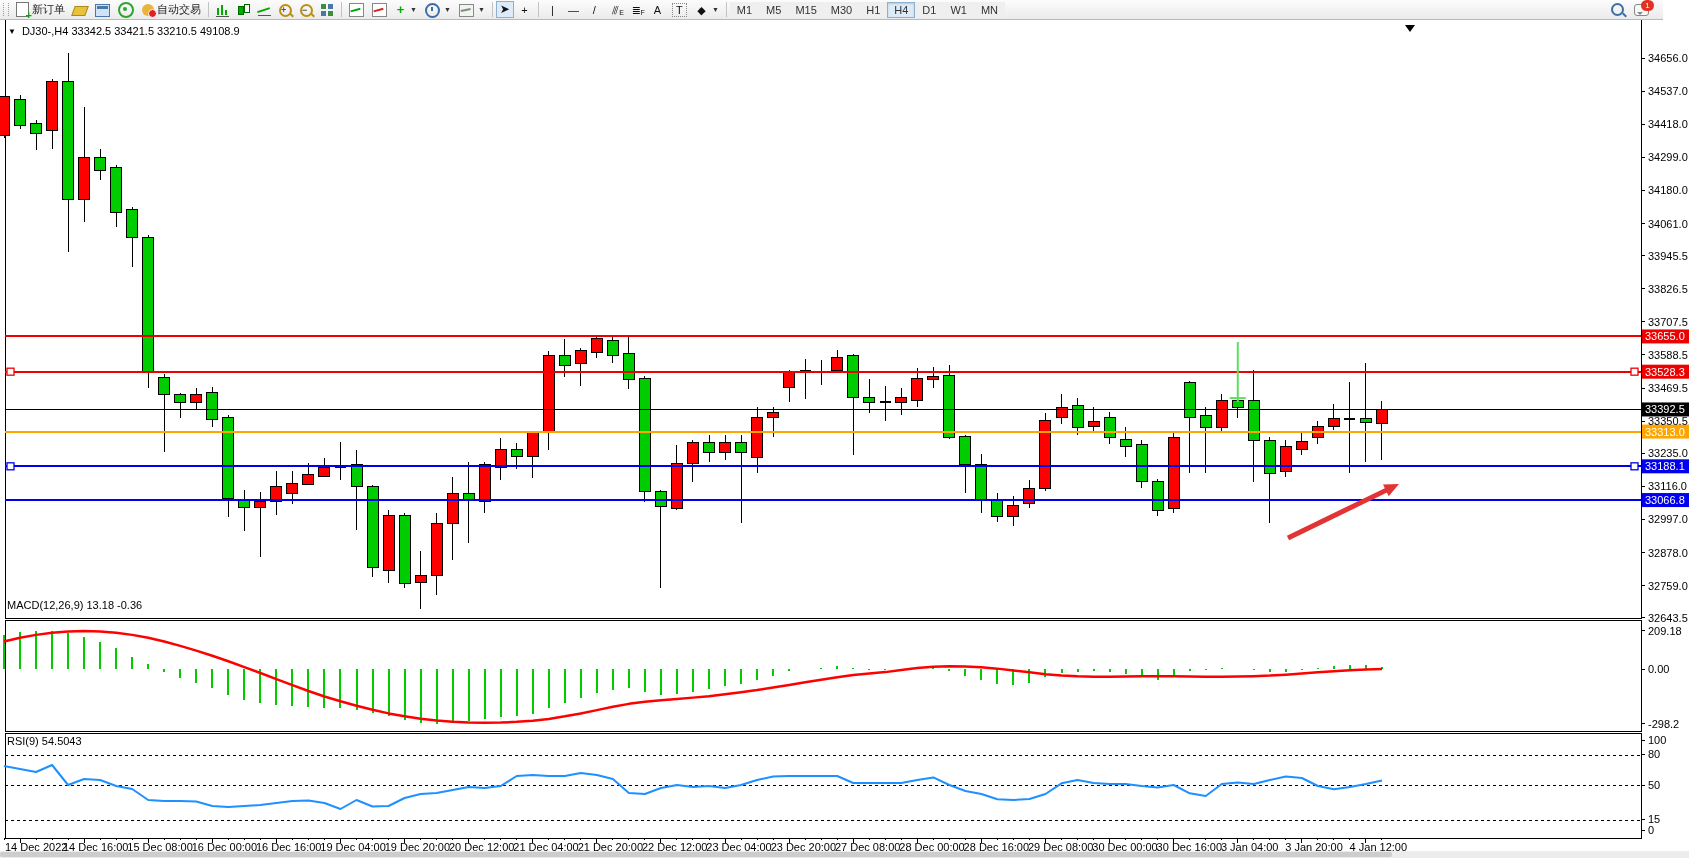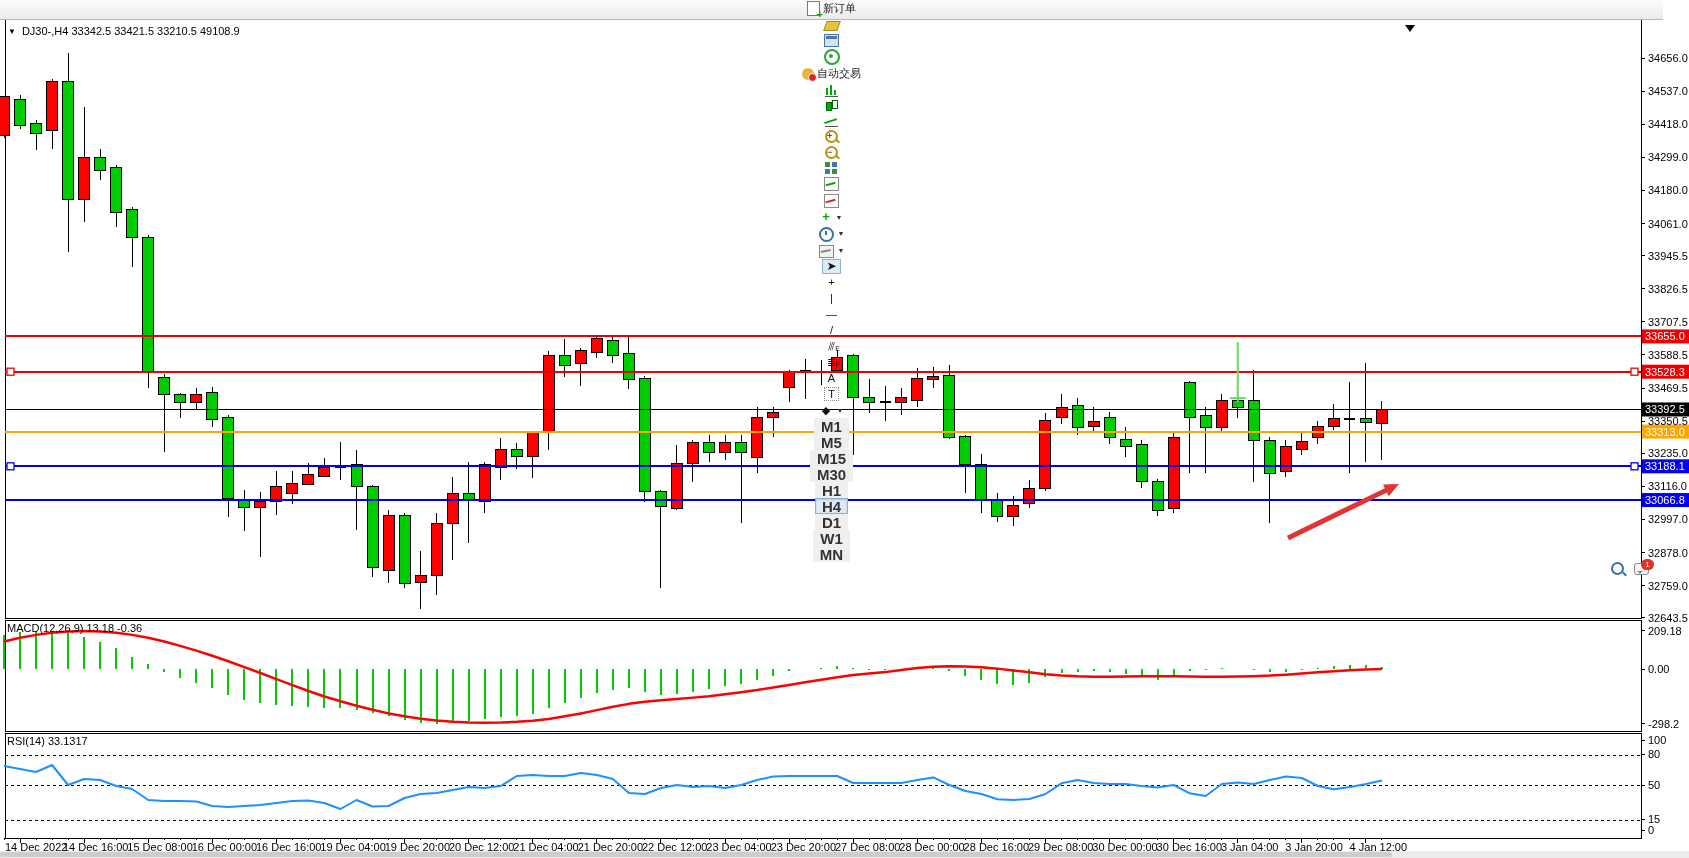--- a/index.html
+++ b/index.html
@@ -1,24 +1,24 @@
 <!DOCTYPE html>
 <html><head>
 <meta charset="utf-8">
 <style>
   html,body{margin:0;padding:0;background:#d4d0c8;font-family:"Liberation Sans",sans-serif;}
   #app{position:relative;width:1689px;height:858px;background:#ffffff;overflow:hidden;}
   
-  #toolbar{position:absolute;left:0;top:0;width:1663px;height:19px;background:linear-gradient(#fcfcfc,#ebebeb);border-bottom:1px solid #b9b9b9;display:flex;align-items:center;font-size:11px;color:#222;z-index:5;flex-direction:column;}
+  #toolbar{position:absolute;left:0;top:0;width:1663px;height:19px;background:linear-gradient(#fcfcfc,#ebebeb);border-bottom:1px solid #b9b9b9;display:flex;align-items:center;font-size:11px;color:#222;z-index:5;}
   .grip{width:4px;height:13px;margin:0 3px;border-left:1px dotted #9a9a9a;border-right:1px dotted #9a9a9a;}
   .sep{width:1px;height:15px;background:#c2c2c2;margin:0 3px;}
   .tb{display:flex;align-items:center;gap:3px;height:17px;padding:0 3px;border:1px solid transparent;background:transparent;font-family:"Liberation Sans",sans-serif;font-size:11px;color:#222;cursor:default;}
   .tb.pressed{border:1px solid #8cb0d0;background:#dcebf7;}
   .caret{font-size:7px;color:#333;margin-left:1px;}
-  .tfbtn{padding:0 6px;height:16px;display:flex;align-items:center;border:1px solid transparent;font-size:15px;color:#333;font-weight:bold;}
+  .tfbtn{padding:0 6px;height:16px;display:flex;align-items:center;border:1px solid transparent;font-size:11px;color:#333;}
   .tfbtn.active{border:1px solid #8cb0d0;background:#dcebf7;box-shadow:inset 0 1px 2px rgba(0,0,0,.15);}
   
   .ic{display:inline-block;position:relative;width:14px;height:14px;}
   .doc{width:11px;height:13px;background:#fff;border:1px solid #777;}
   .doc::after{content:"+";position:absolute;right:-4px;bottom:-4px;color:#0a0;font-weight:bold;font-size:11px;line-height:10px;}
   .eraser{width:12px;height:8px;background:#e8c33a;border:1px solid #a98a1e;transform:skewX(-20deg);margin-top:3px;}
   .mwin{width:13px;height:11px;border:1px solid #4a76a8;background:#cfe3f5;margin-top:1px;}
   .mwin::after{content:"";position:absolute;left:1px;top:1px;width:11px;height:3px;background:#4a76a8;}
   .signal{width:12px;height:12px;border-radius:50%;border:2px solid #2ea52e;margin-top:1px;}
   .signal::after{content:"";position:absolute;left:3px;top:3px;width:4px;height:4px;border-radius:50%;background:#2ea52e;}
@@ -61,21 +61,21 @@
   .bubble{width:13px;height:10px;border:1px solid #888;border-radius:3px;background:#f7f7f7;margin-top:1px;}
   .bubble::after{content:"";position:absolute;left:2px;bottom:-3px;border:3px solid transparent;border-top-color:#888;}
   .badge{position:absolute;right:-6px;top:-5px;min-width:11px;height:11px;border-radius:6px;background:#e03324;color:#fff;font-size:8px;line-height:11px;text-align:center;padding:0 1px;}
   #tb-right{margin-left:auto;display:flex;align-items:center;gap:10px;padding-right:14px;}
   
   #chart-wrap{position:absolute;left:0;top:19px;width:1689px;height:839px;background:#fff;}
   #chart-svg{position:absolute;left:0;top:0;}
   #chart-title{position:absolute;left:8px;top:6px;font-size:11px;color:#000;display:flex;gap:6px;align-items:center;}
   #chart-title .tri{font-size:8px;}
   .ind-label{position:absolute;font-size:11px;color:#000;}
-  #macd-label{left:7px;top:603px;}
+  #macd-label{left:7px;top:580px;}
   #rsi-label{left:7px;top:716px;}
   #hscroll{position:absolute;left:0;top:832px;width:1689px;height:7px;background:#ececec;}
   #hscroll .thumb{position:absolute;left:0;top:1px;height:5px;width:1392px;background:#cwhitec;background:#cdcdcd;border-radius:2px;}
 </style>
 </head>
 <body>
 
 <div id="app">
 
   <div id="toolbar">
@@ -673,18 +673,18 @@
         <text x="1156.61" y="832" font-size="11" fill="#000000" font-family="Liberation Sans" text-anchor="start">30 Dec 16:00</text>
         <text x="1220.94" y="832" font-size="11" fill="#000000" font-family="Liberation Sans" text-anchor="start">3 Jan 04:00</text>
         <text x="1285.27" y="832" font-size="11" fill="#000000" font-family="Liberation Sans" text-anchor="start">3 Jan 20:00</text>
         <text x="1349.6" y="832" font-size="11" fill="#000000" font-family="Liberation Sans" text-anchor="start">4 Jan 12:00</text>
       </svg>
     <div id="chart-title">
       <span class="tri">▼</span>
       <span>DJ30-,H4  33342.5 33421.5 33210.5 49108.9</span>
     </div>
     <div class="ind-label" id="macd-label">MACD(12,26,9) 13.18 -0.36</div>
-    <div class="ind-label" id="rsi-label">RSI(14) 33.1317</div>
+    <div class="ind-label" id="rsi-label">RSI(9) 54.5043</div>
     <div id="hscroll">
         <div class="thumb"></div>
       </div>
   </div>
 </div>
 
 </body></html>

